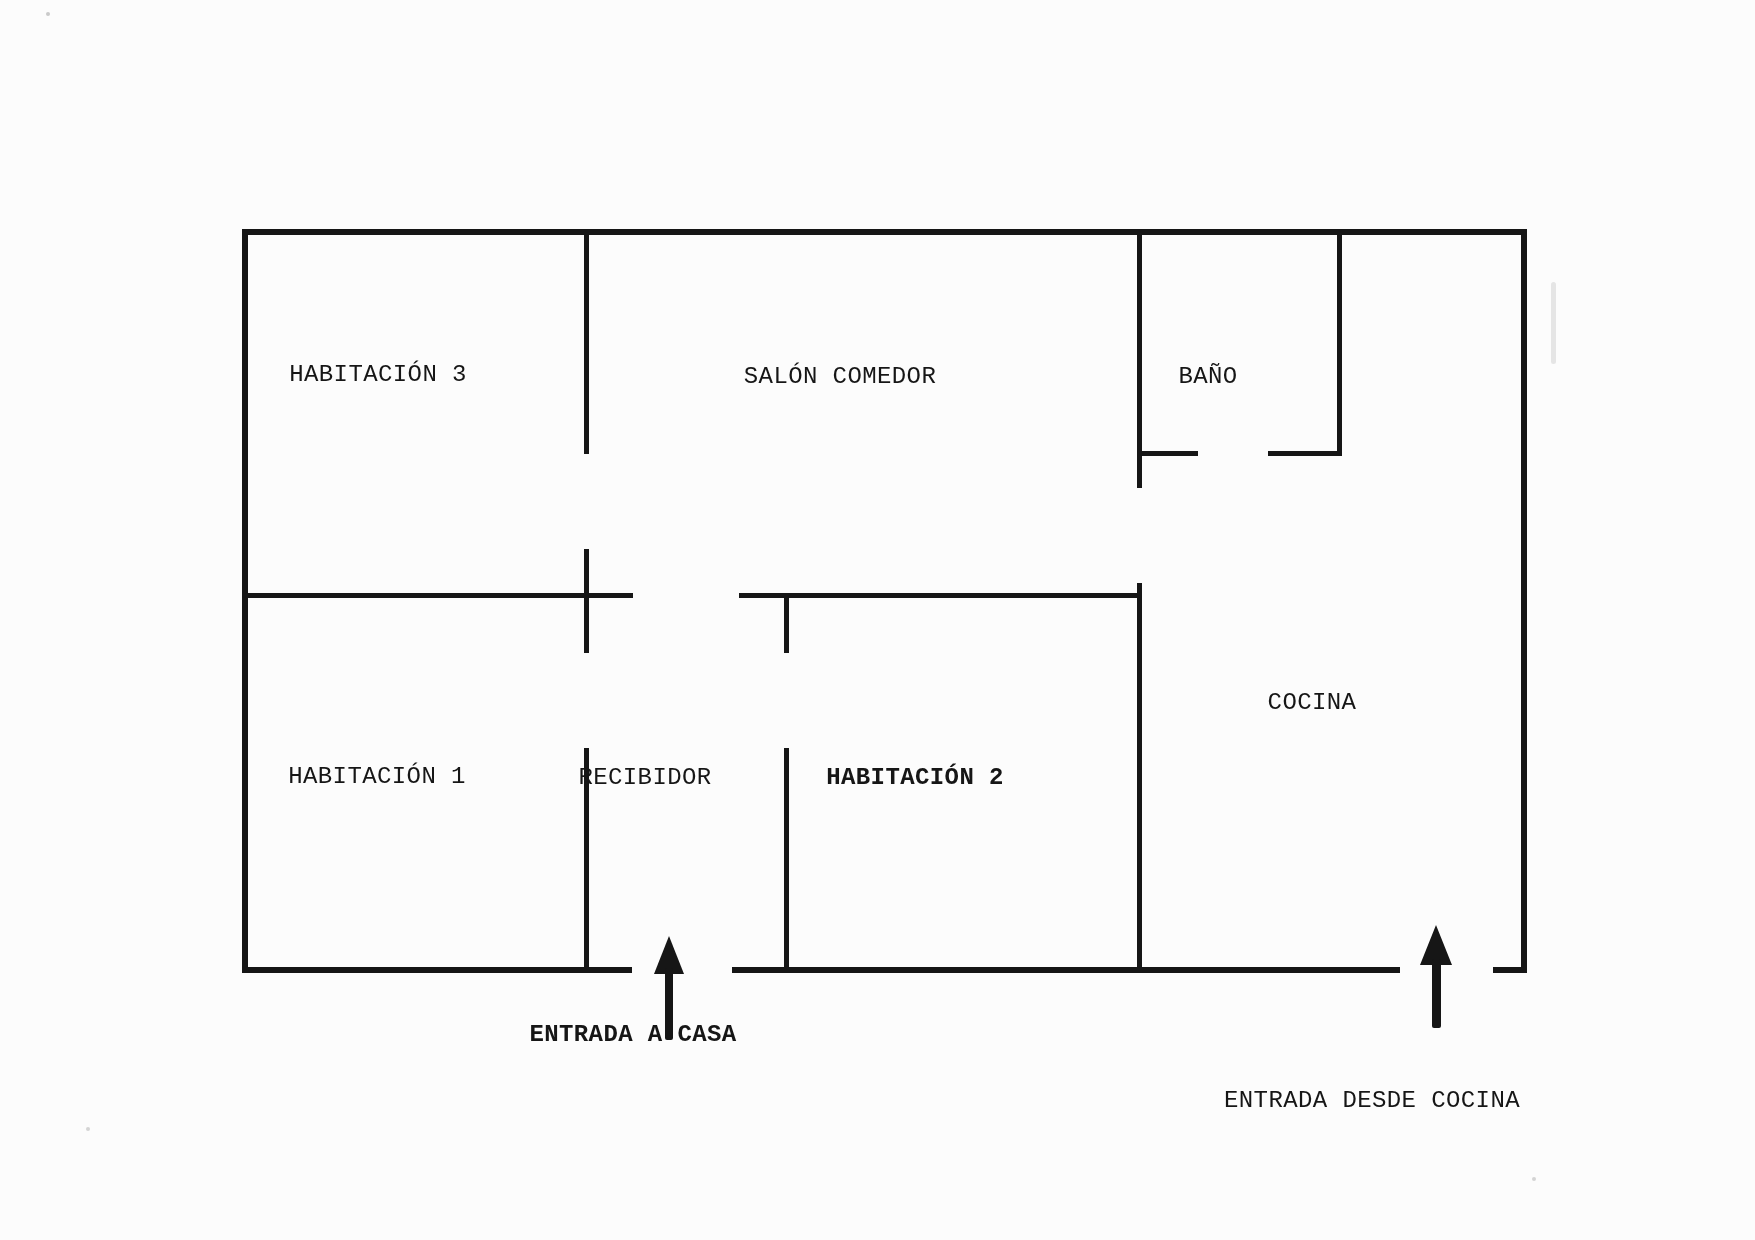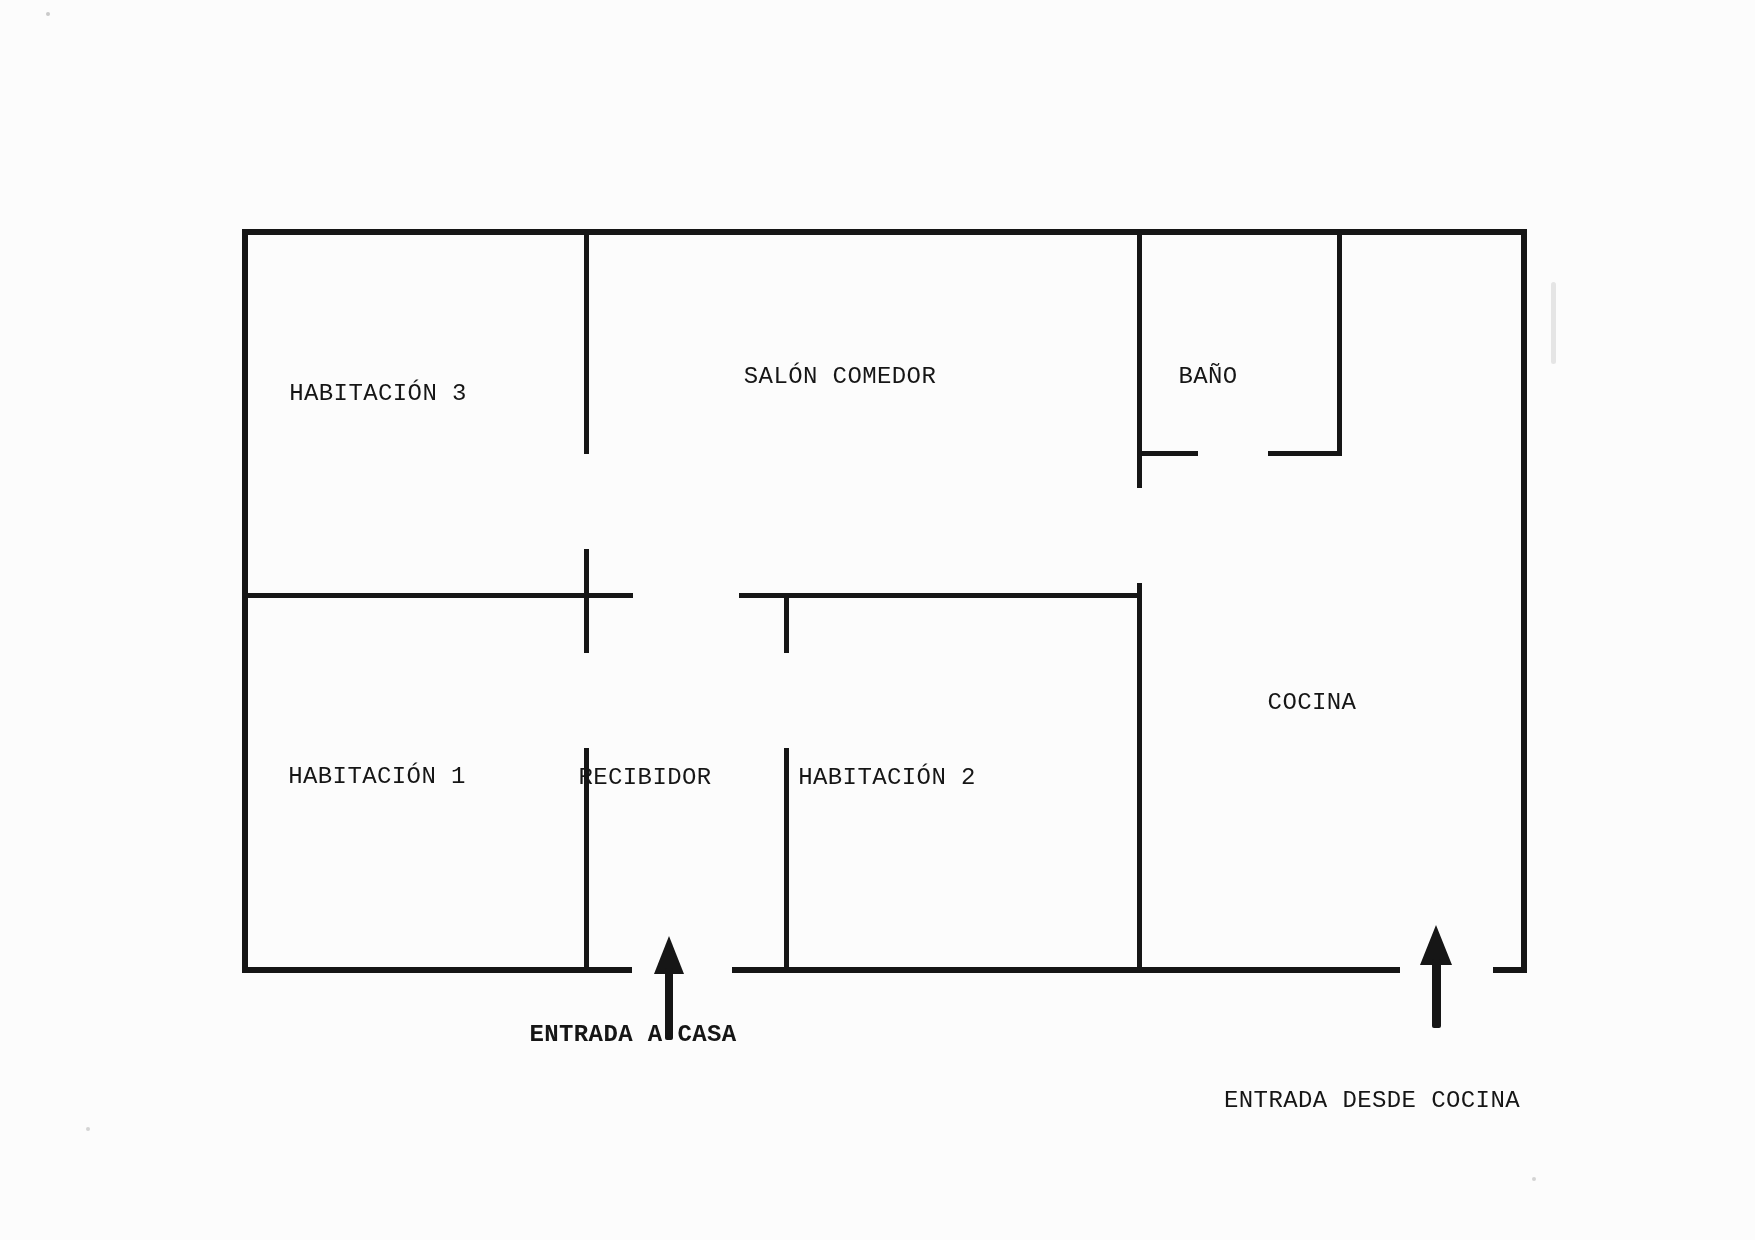--- a/index.html
+++ b/index.html
@@ -80,26 +80,26 @@
       <div class="wall" style="left: 739px; top: 593px; width: 400px; height: 5px;"></div>
       <div class="wall" style="left: 784px; top: 593px; width: 5px; height: 60px;"></div>
       <div class="wall" style="left: 784px; top: 748px; width: 5px; height: 222px;"></div>
       <div class="wall" style="left: 1137px; top: 583px; width: 5px; height: 387px;"></div>
       <div class="wall" style="left: 1137px; top: 229px; width: 5px; height: 259px;"></div>
       <div class="wall" style="left: 1137px; top: 451px; width: 61px; height: 5px;"></div>
       <div class="wall" style="left: 1268px; top: 451px; width: 74px; height: 5px;"></div>
       <div class="wall" style="left: 1337px; top: 229px; width: 5px; height: 227px;"></div>
     </div>
   <div id="rooms-layer">
-      <div class="room-label" style="left: 378px; top: 393px;">HABITACIÓN 3</div>
+      <div class="room-label" style="left: 378px; top: 374px;">HABITACIÓN 3</div>
       <div class="room-label" style="left: 840px; top: 376px; text-align: center;">SALÓN COMEDOR</div>
       <div class="room-label" style="left: 1208px; top: 376px;">BAÑO</div>
       <div class="room-label" style="left: 377px; top: 776px; text-align: right;">HABITACIÓN 1</div>
       <div class="room-label" style="left: 645px; top: 777px;">RECIBIDOR</div>
-      <div class="room-label" style="left: 887px; top: 777px;">HABITACIÓN 2</div>
+      <div class="room-label" style="left: 915px; top: 777px; font-weight: bold;">HABITACIÓN 2</div>
       <div class="room-label" style="left: 1312px; top: 702px;">COCINA</div>
     </div>
   <div id="entrances-layer">
       <div class="arrow-head" style="left: 654px; top: 936px; border-left: 15px solid transparent; border-right: 15px solid transparent; border-bottom: 38px solid rgb(22, 22, 22);"></div>
       <div class="arrow-shaft" style="left: 665px; top: 968px; width: 8px; height: 72px;"></div>
       <div class="entrance-label" style="left: 633px; top: 1034px; font-weight: bold;">ENTRADA A CASA</div>
       <div class="arrow-head" style="left: 1420px; top: 925px; border-left: 16px solid transparent; border-right: 16px solid transparent; border-bottom: 40px solid rgb(22, 22, 22);"></div>
       <div class="arrow-shaft" style="left: 1431.5px; top: 959px; width: 9px; height: 69px;"></div>
       <div class="entrance-label" style="left: 1372px; top: 1056px; margin-top: 44px;">ENTRADA DESDE COCINA</div>
     </div>

